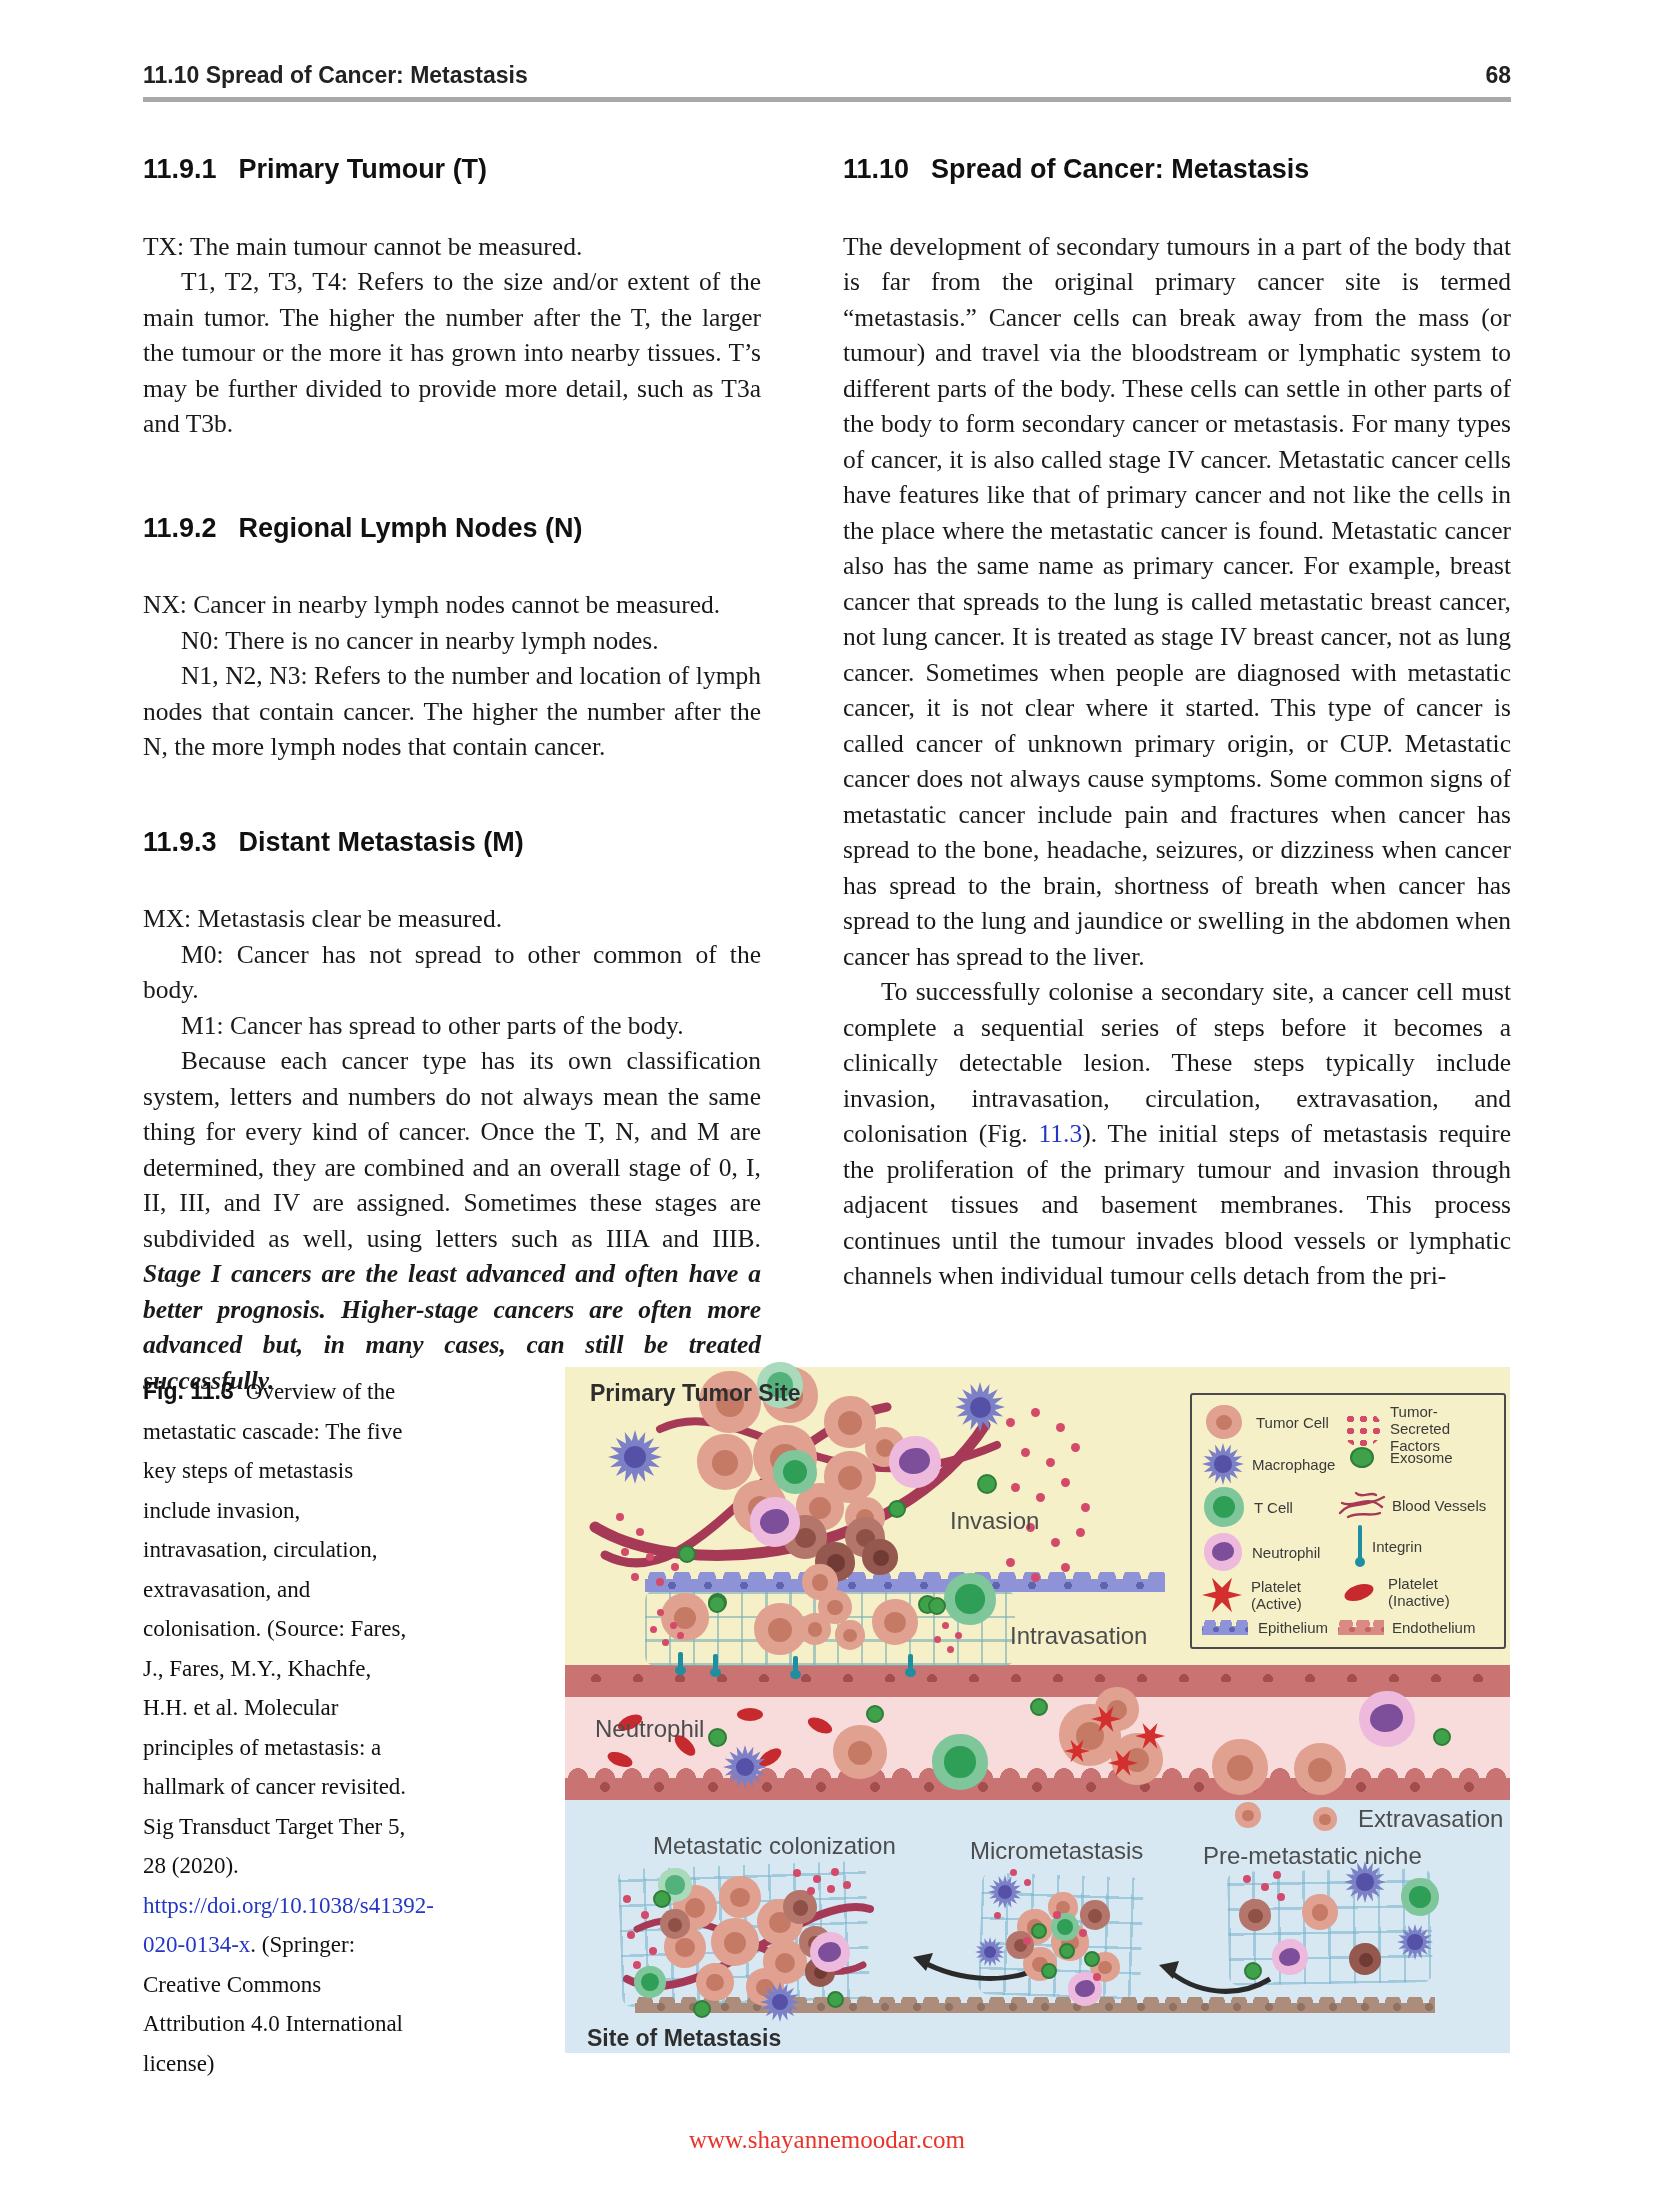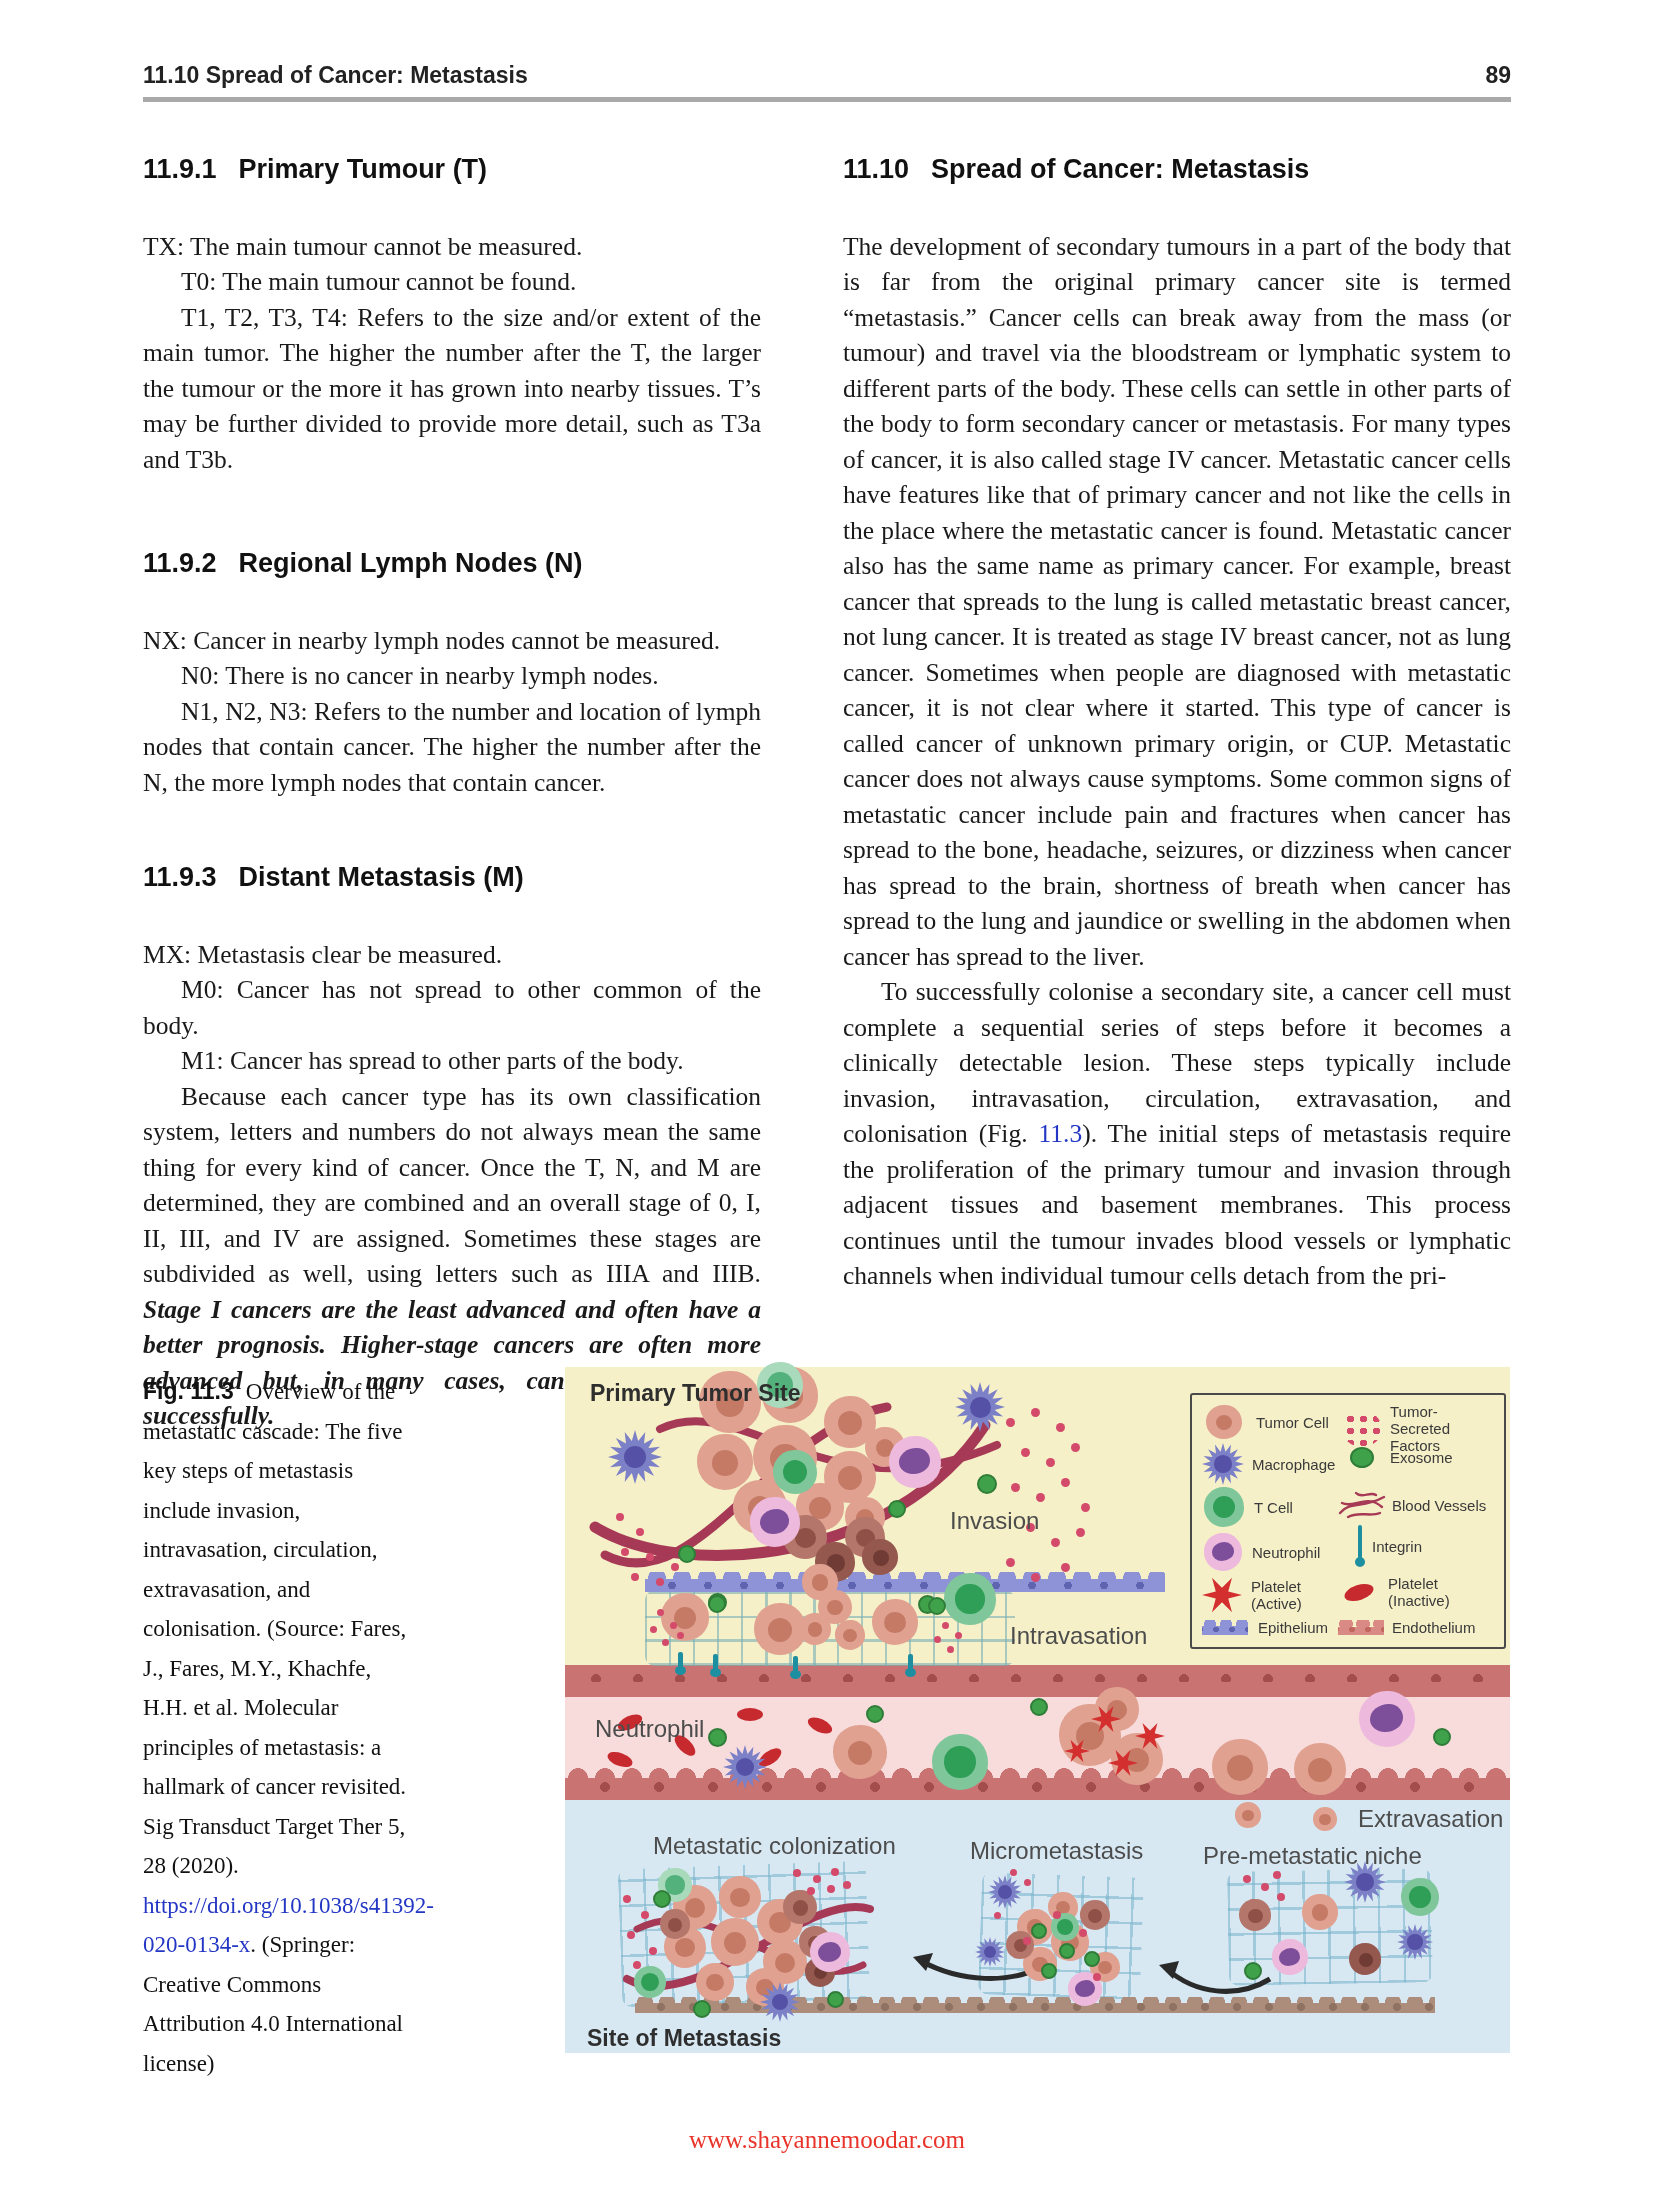--- a/index.html
+++ b/index.html
@@ -85,31 +85,30 @@
   
   .footer{position:absolute;left:0;top:2126px;width:100%;text-align:center;font-size:25px;color:#e8342a;}
 </style>
 </head>
 <body>
 
 <div class="page">
 
   <div class="runhead">
     <span>11.10   Spread of Cancer: Metastasis</span>
-    <span>89</span>
+    <span>68</span>
   </div>
   <div class="rule"></div>
 
   <div class="col" style="left:143px;top:152px;width:618px;">
     <h2 class="sec">
       <span class="num">11.9.1</span>
       <span>Primary Tumour (T)</span>
     </h2>
     <p>TX: The main tumour cannot be measured.</p>
-    <p class="ind">T0: The main tumour cannot be found.</p>
     <p class="ind">T1, T2, T3, T4: Refers to the size and/or extent of the main tumor. The higher the number after the T, the larger the tumour or the more it has grown into nearby tissues. T’s may be further divided to provide more detail, such as T3a and T3b.</p>
 
     <h2 class="sec gap1">
       <span class="num">11.9.2</span>
       <span>Regional Lymph Nodes (N)</span>
     </h2>
     <p>NX: Cancer in nearby lymph nodes cannot be measured.</p>
     <p class="ind">N0: There is no cancer in nearby lymph nodes.</p>
     <p class="ind">N1, N2, N3: Refers to the number and location of lymph nodes that contain cancer. The higher the number after the N, the more lymph nodes that contain cancer.</p>
 

